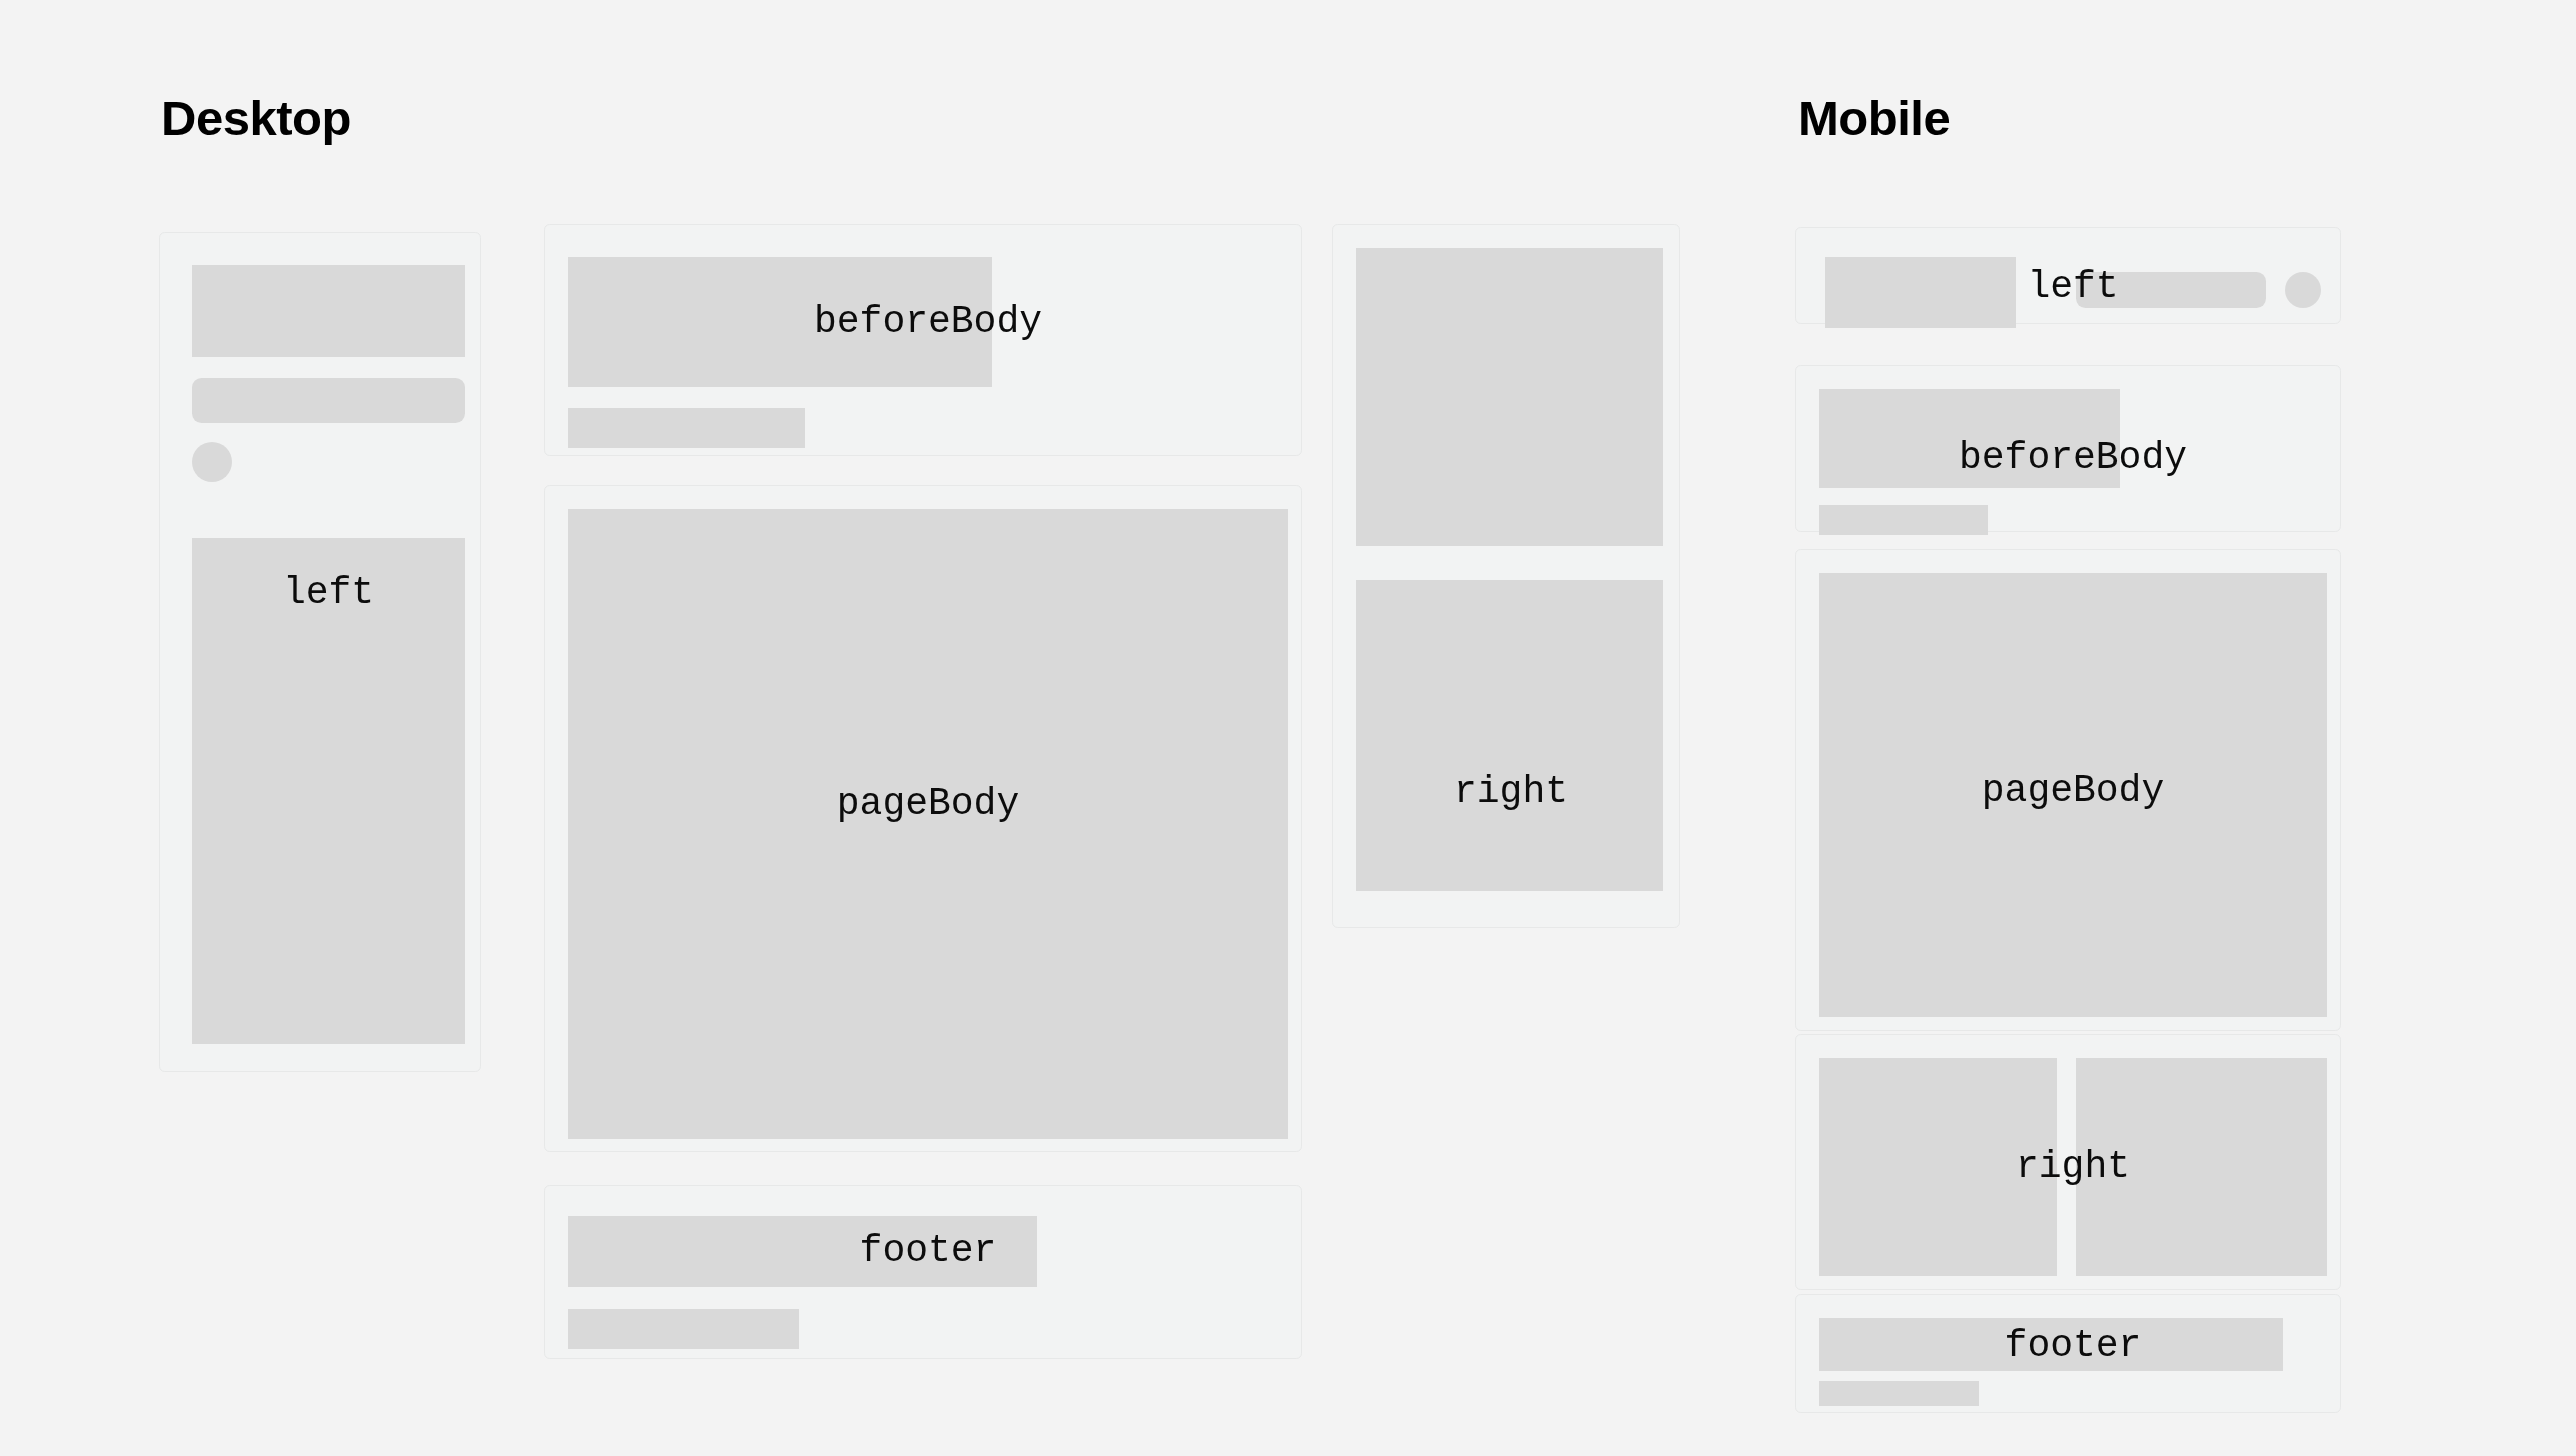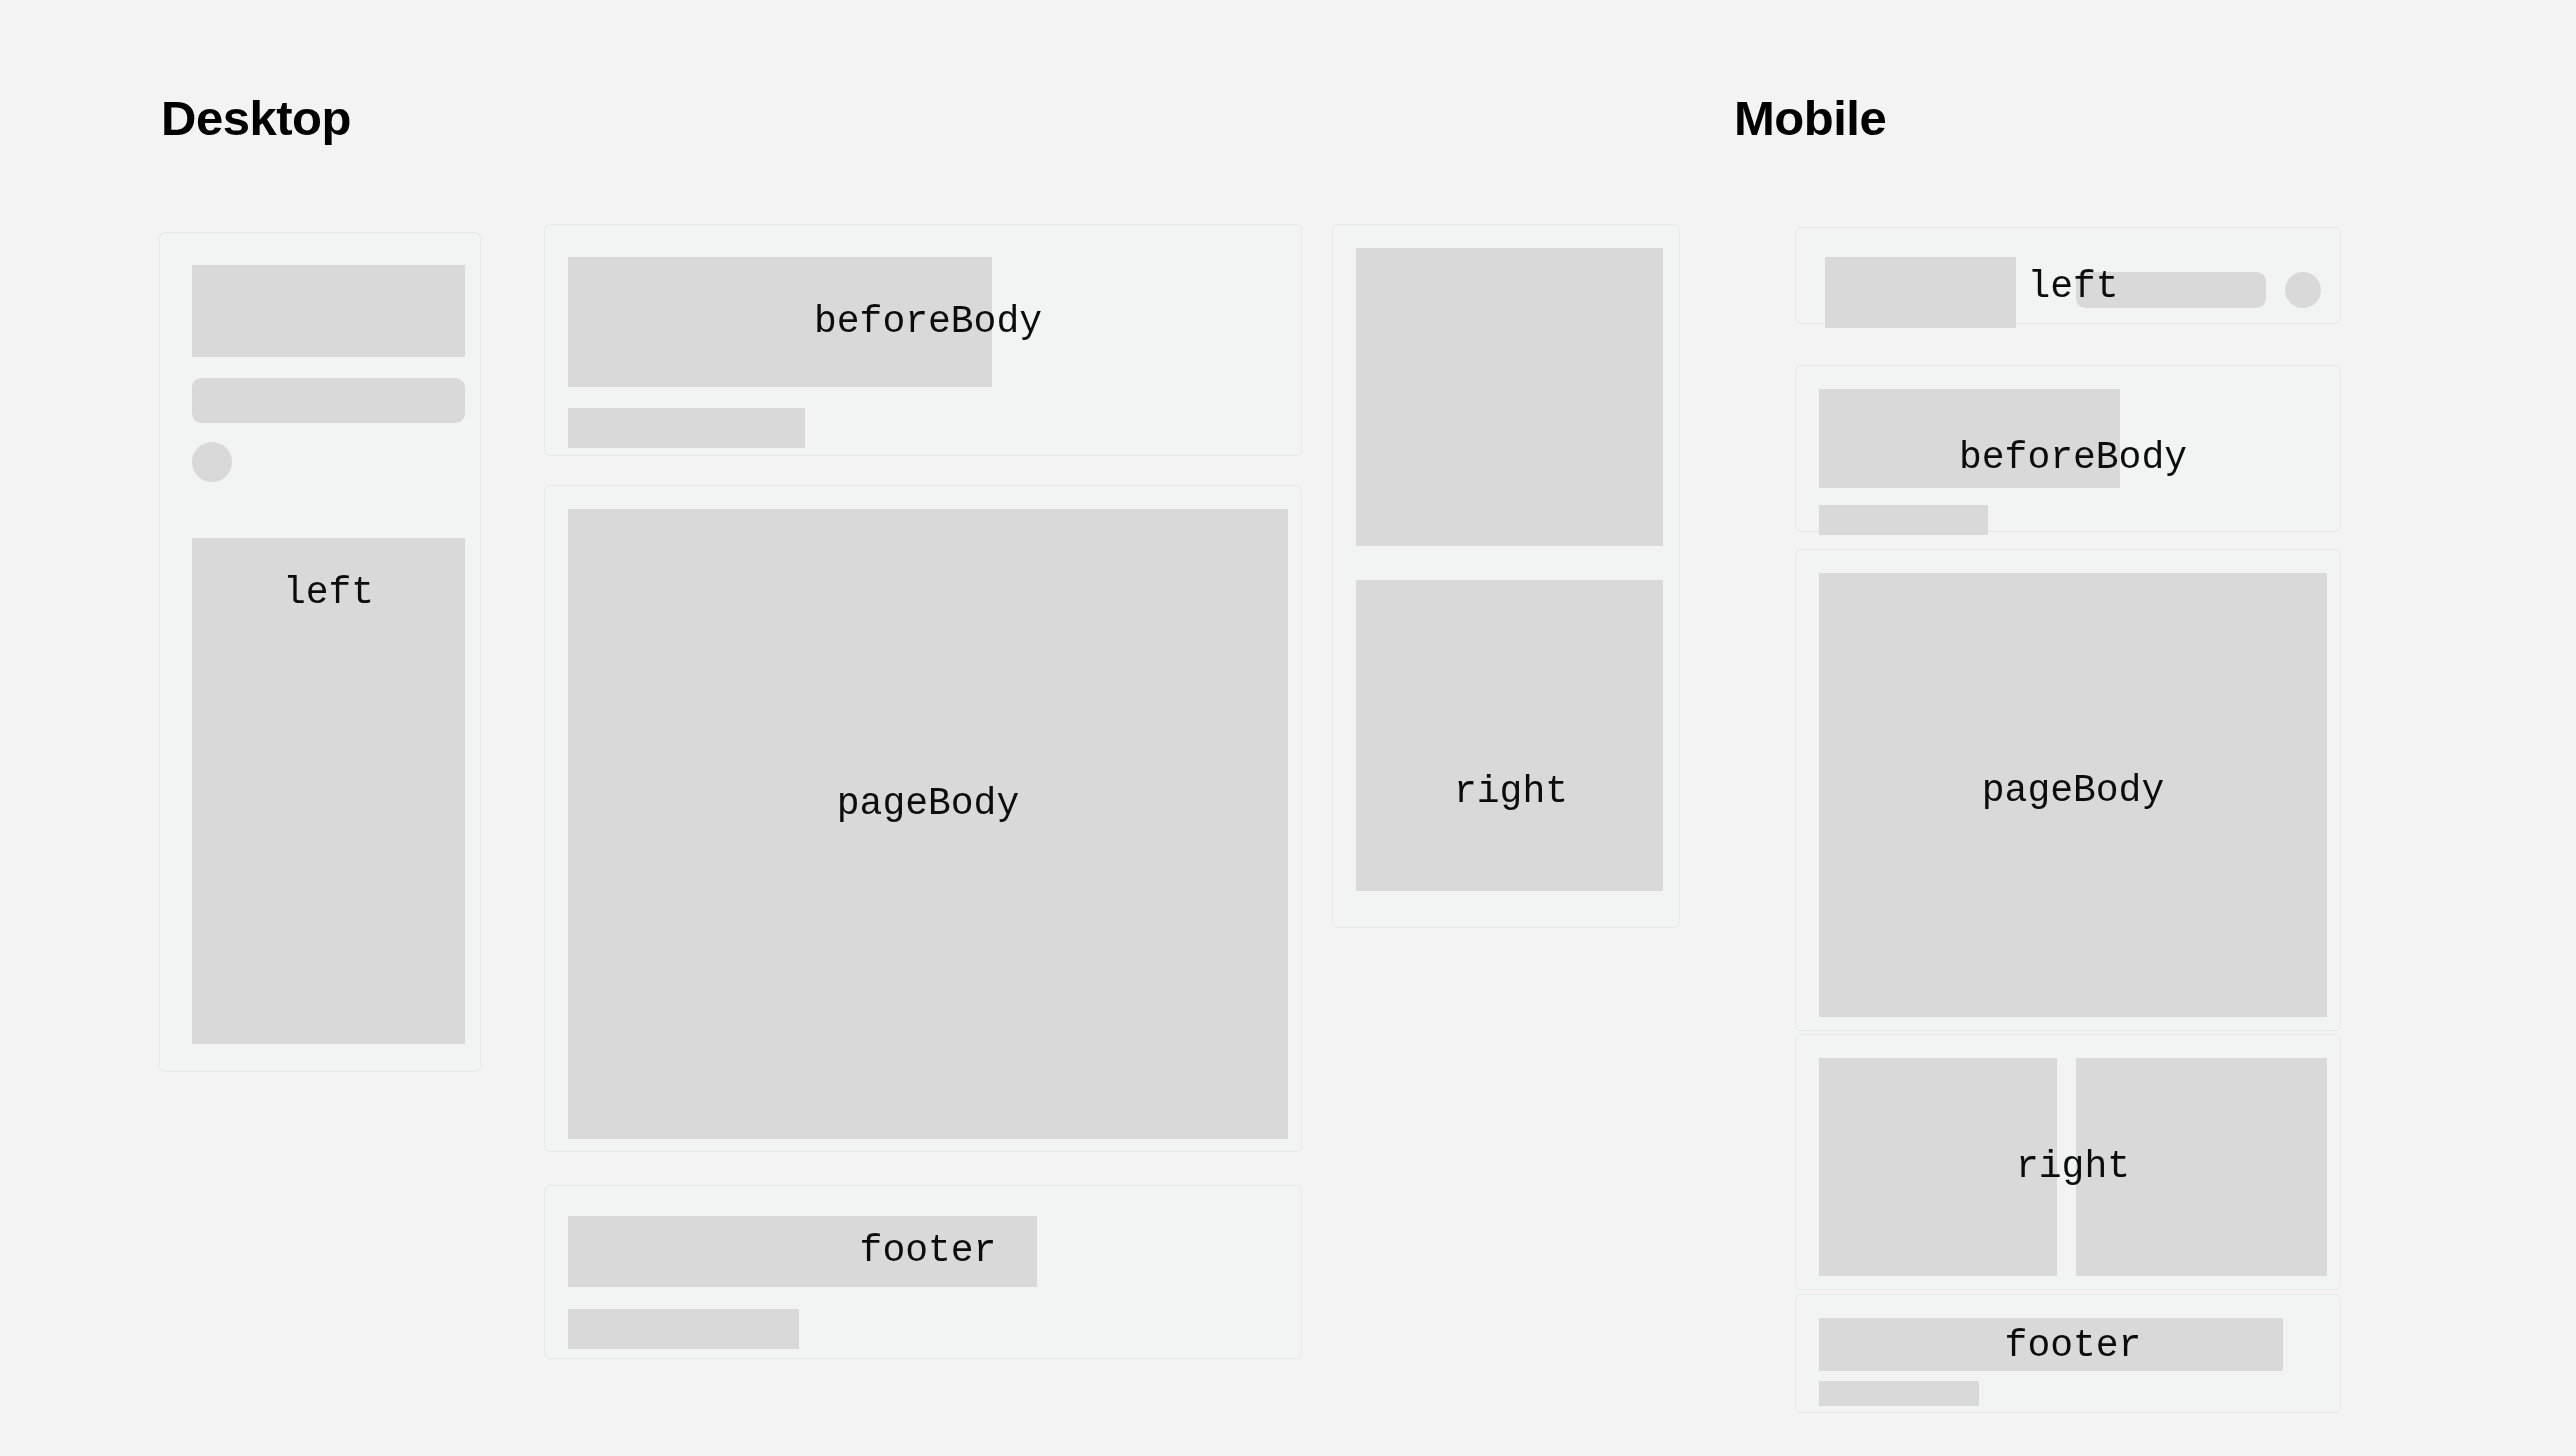--- a/index.html
+++ b/index.html
@@ -19,21 +19,21 @@
     position: absolute;
     font-family: "Liberation Sans", sans-serif;
     font-weight: bold;
     font-size: 49px;
     line-height: 1;
     color: #000000;
     letter-spacing: -0.5px;
     white-space: nowrap;
   }
   #desktop-title { left: 145px; top: 78px; }
-  #mobile-title  { left: 1718px; top: 78px; }
+  #mobile-title  { left: 1782px; top: 78px; }
 
   
   .panel {
     position: absolute;
     background: #f2f3f3;
     border: 1.9px solid #e7e8e8;
     border-radius: 5.6px;
   }
 
   

